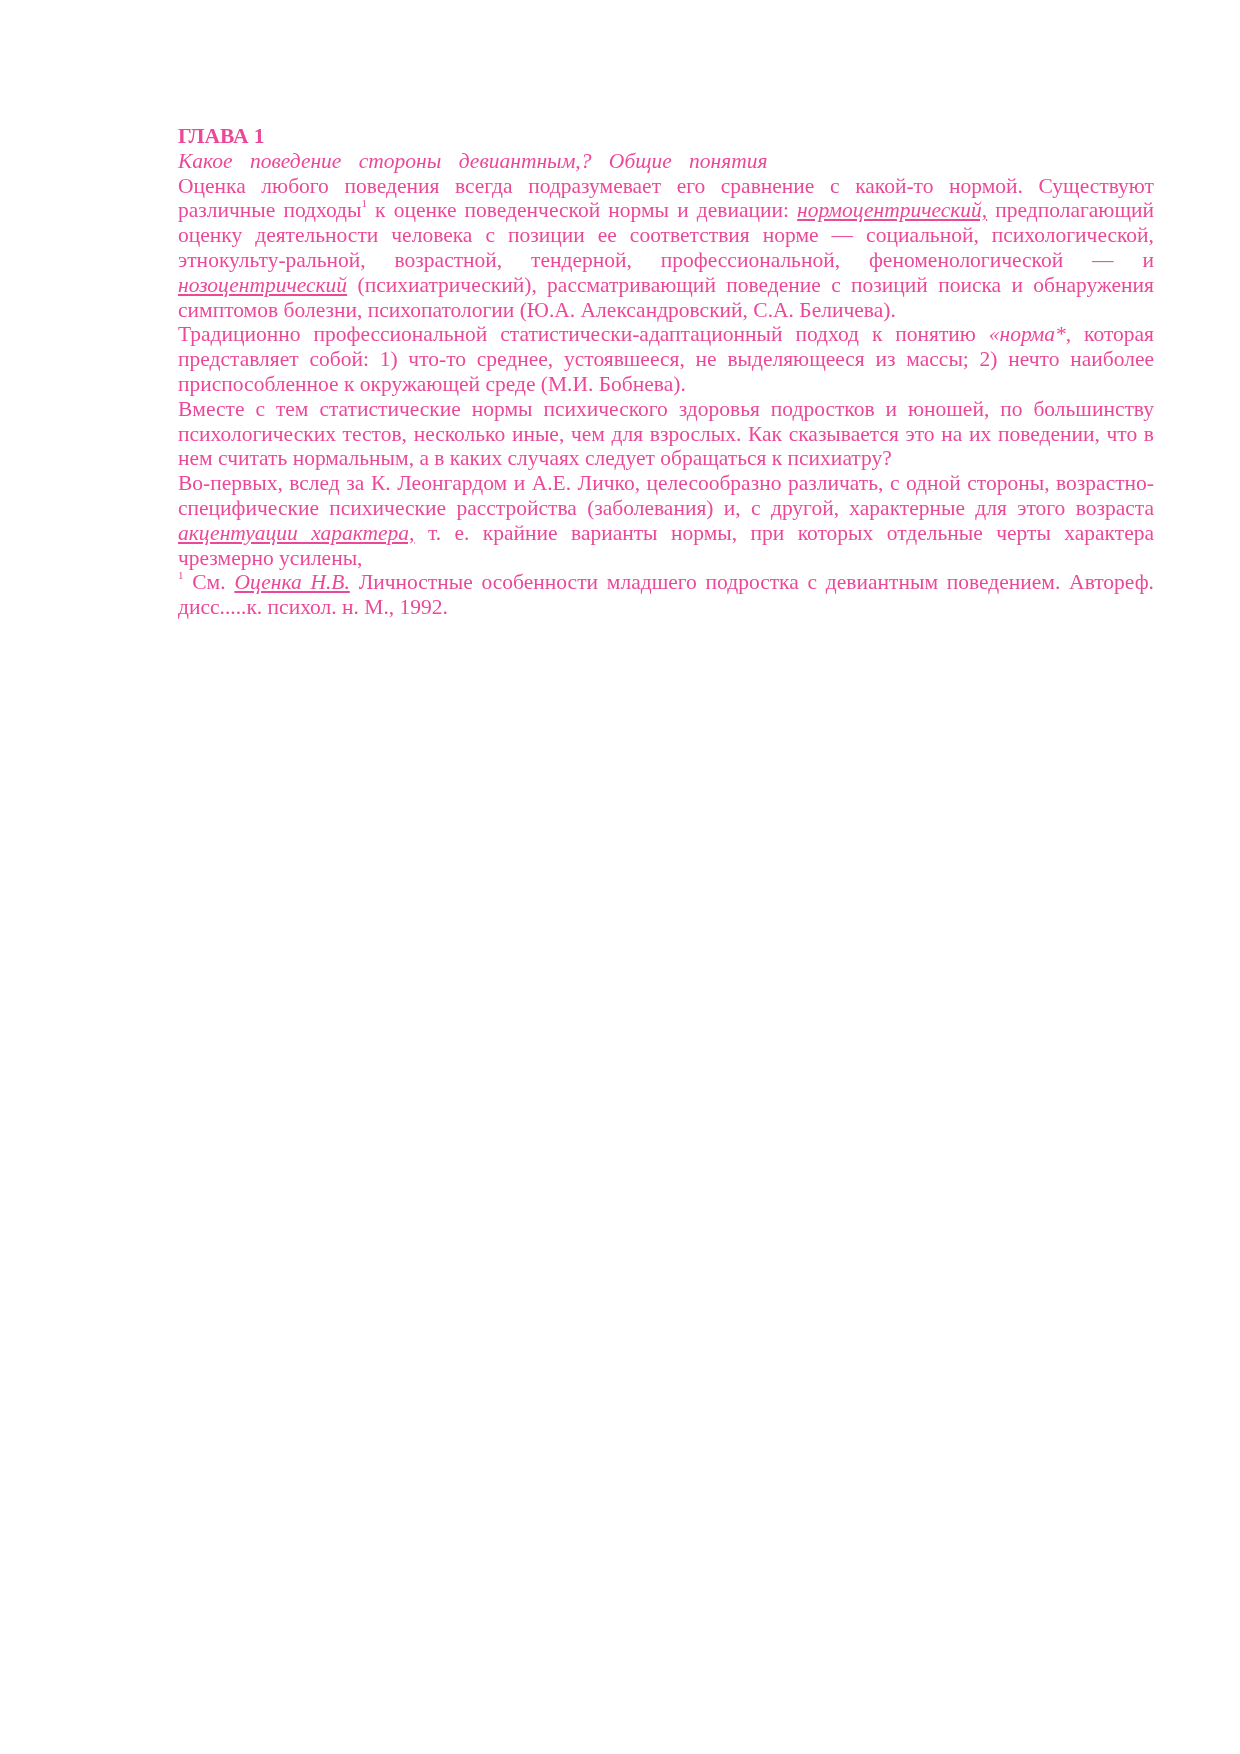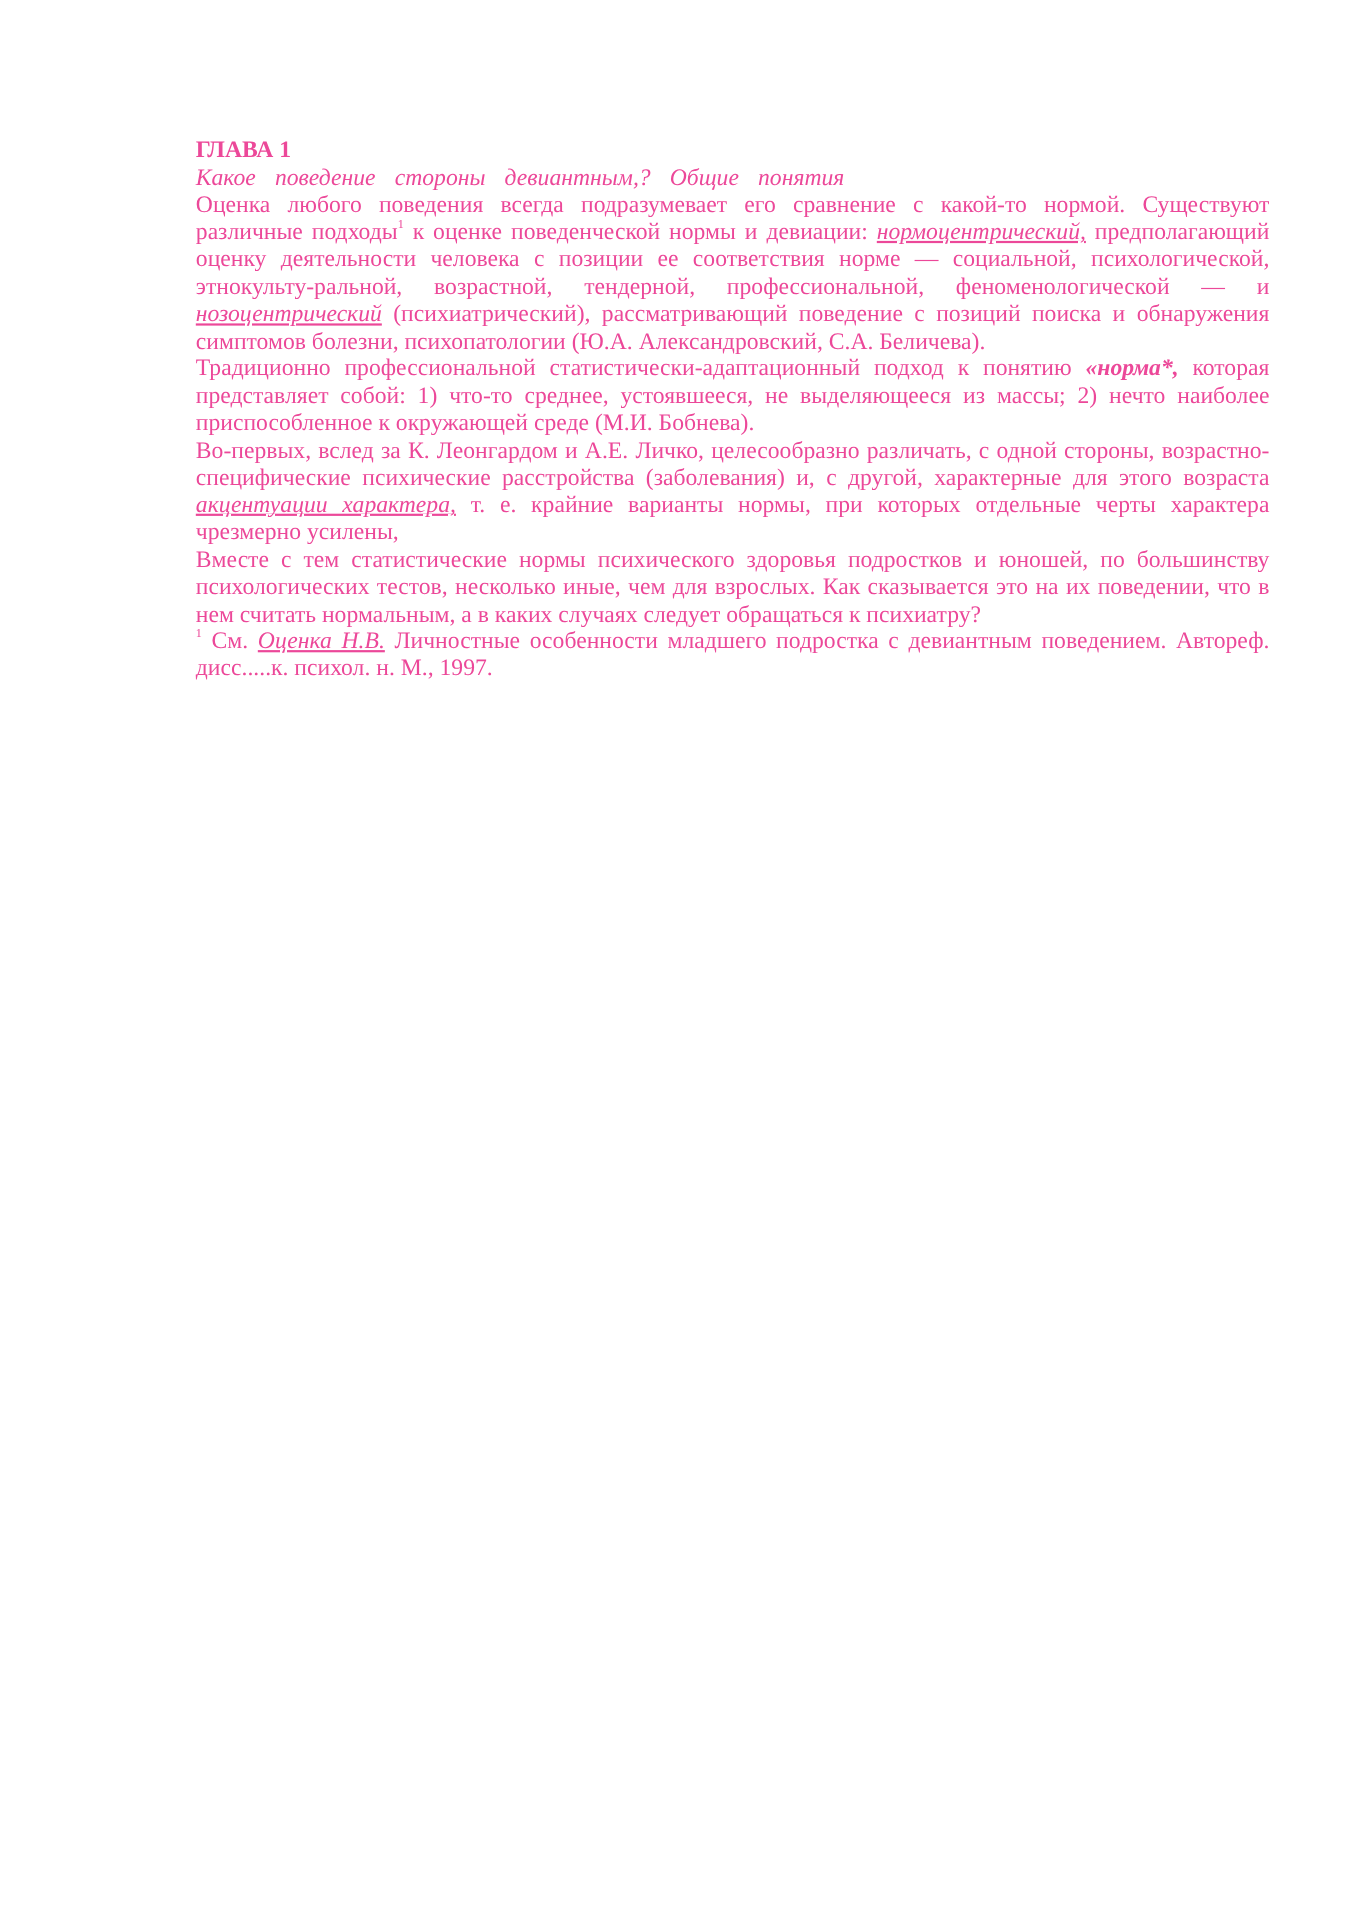--- a/index.html
+++ b/index.html
@@ -35,21 +35,21 @@
     .section-title {
       font-weight: bold;
       margin: 0;
     }
     p.para {
       margin: 0;
       text-align: justify;
       text-align-last: left;
     }
     .it { font-style: italic; text-decoration: underline; }
-    .bi { font-style: italic; font-weight: bold; }
+    .bi { font-style: italic; font-weight: normal; }
     sup.fn {
       font-size: 11px;
       line-height: 0;
       vertical-align: super;
       position: relative;
       top: -2px;
     }
     p.footnote {
       margin: 0;
       text-align: justify;
@@ -65,23 +65,23 @@
 
   <p class="para">
     <span>Оценка любого поведения всегда подразумевает его сравнение с какой-то нормой. Существуют различные подходы</span><sup class="fn">1</sup><span> к оценке поведенческой нормы и девиации: </span><span class="it">нормоцентрический,</span><span> предполагающий оценку деятельности человека с позиции ее соответствия норме — социальной, психологической, этнокульту-ральной, возрастной, тендерной, профессиональной, феноменологической — и </span><span class="it">нозоцентрический</span><span> (психиатрический), рассматривающий поведение с позиций поиска и обнаружения симптомов болезни, психопатологии (Ю.А. Александровский, С.А. Беличева).</span>
   </p>
 
   <p class="para">
     <span>Традиционно профессиональной статистически-адаптационный подход к понятию </span><span class="bi">«норма*,</span><span> которая представляет собой: 1) что-то среднее, устоявшееся, не выделяющееся из массы; 2) нечто наиболее приспособленное к окружающей среде (М.И. Бобнева).</span>
   </p>
 
   <p class="para">
+    <span>Вместе с тем статистические нормы психического здоровья подростков и юношей, по большинству психологических тестов, несколько иные, чем для взрослых. Как сказывается это на их поведении, что в нем считать нормальным, а в каких случаях следует обращаться к психиатру?</span>
+  </p>
+
+  <p class="para">
     <span>Во-первых, вслед за К. Леонгардом и А.Е. Личко, целесообразно различать, с одной стороны, возрастно-специфические психические расстройства (заболевания) и, с другой, характерные для этого возраста </span><span class="it">акцентуации характера,</span><span> т. е. крайние варианты нормы, при которых отдельные черты характера чрезмерно усилены,</span>
   </p>
 
-  <p class="para">
-    <span>Вместе с тем статистические нормы психического здоровья подростков и юношей, по большинству психологических тестов, несколько иные, чем для взрослых. Как сказывается это на их поведении, что в нем считать нормальным, а в каких случаях следует обращаться к психиатру?</span>
-  </p>
-
   <p class="footnote">
-    <sup class="fn">1</sup><span> См. </span><span class="it">Оценка Н.В.</span><span> Личностные особенности младшего подростка с девиантным поведением. Автореф. дисс.....к. психол. н. М., 1997.</span>
+    <sup class="fn">1</sup><span> См. </span><span class="it">Оценка Н.В.</span><span> Личностные особенности младшего подростка с девиантным поведением. Автореф. дисс.....к. психол. н. М., 1992.</span>
   </p>
 </div>
 
 </body></html>

